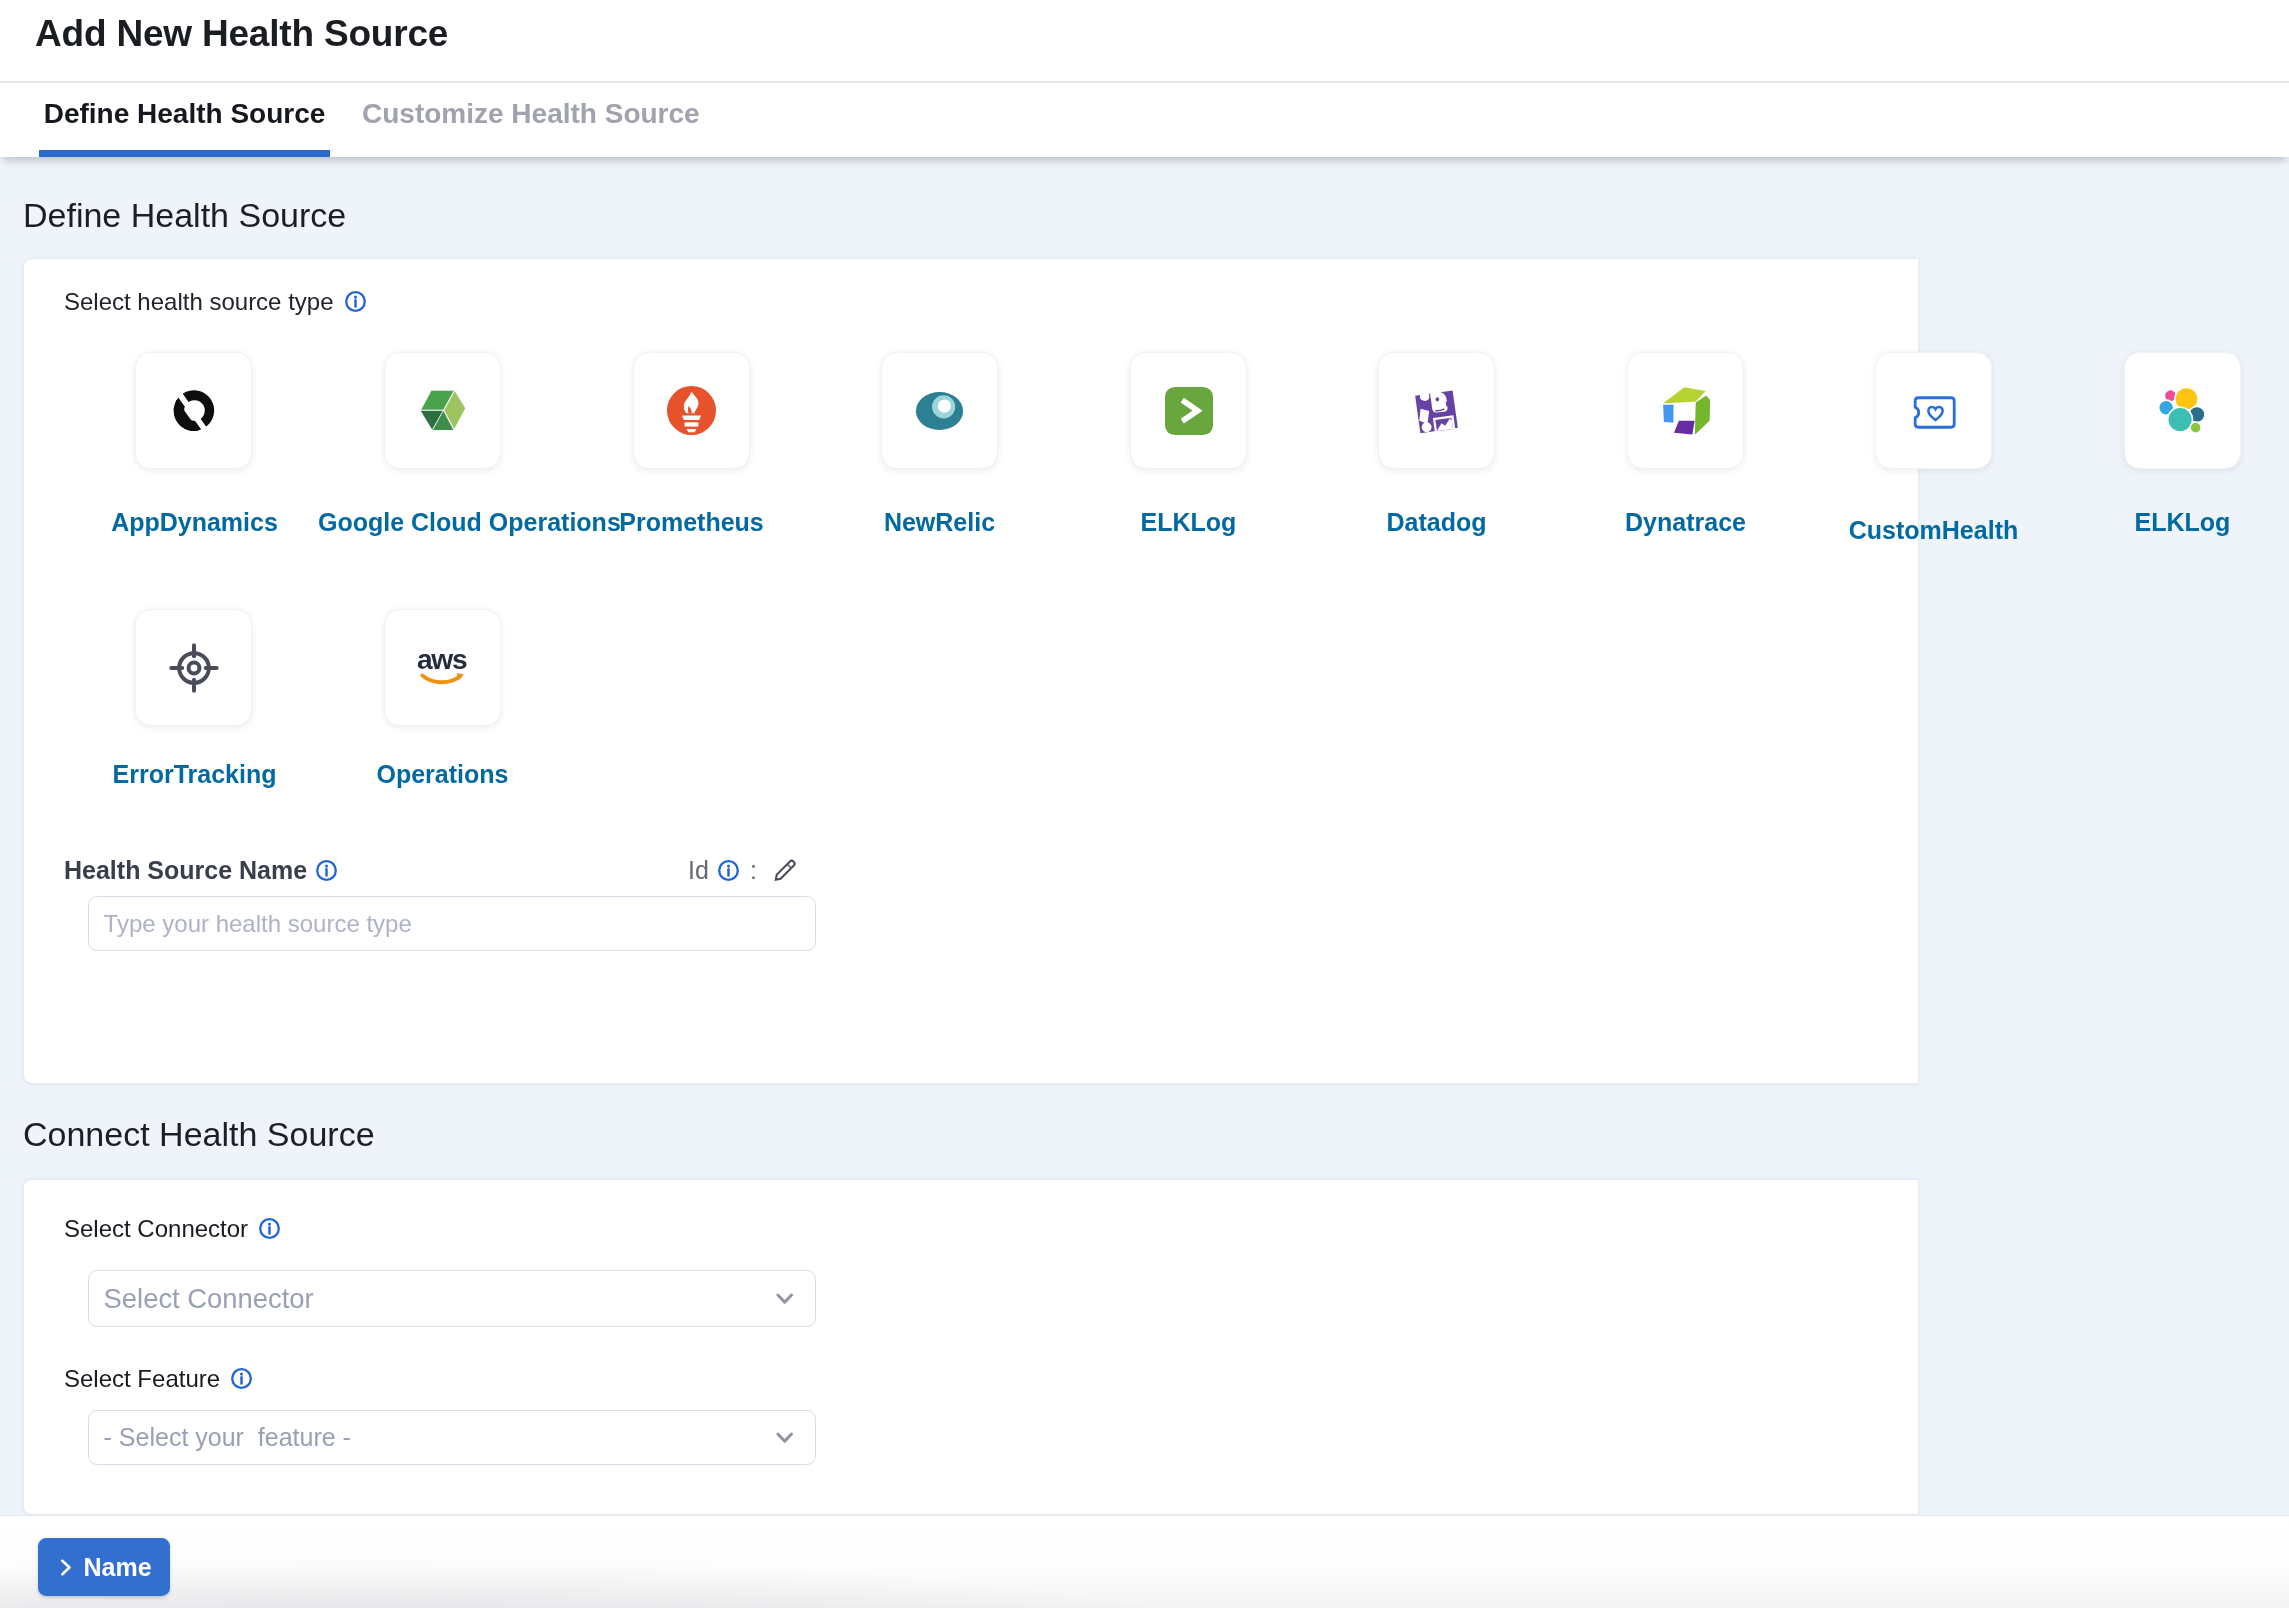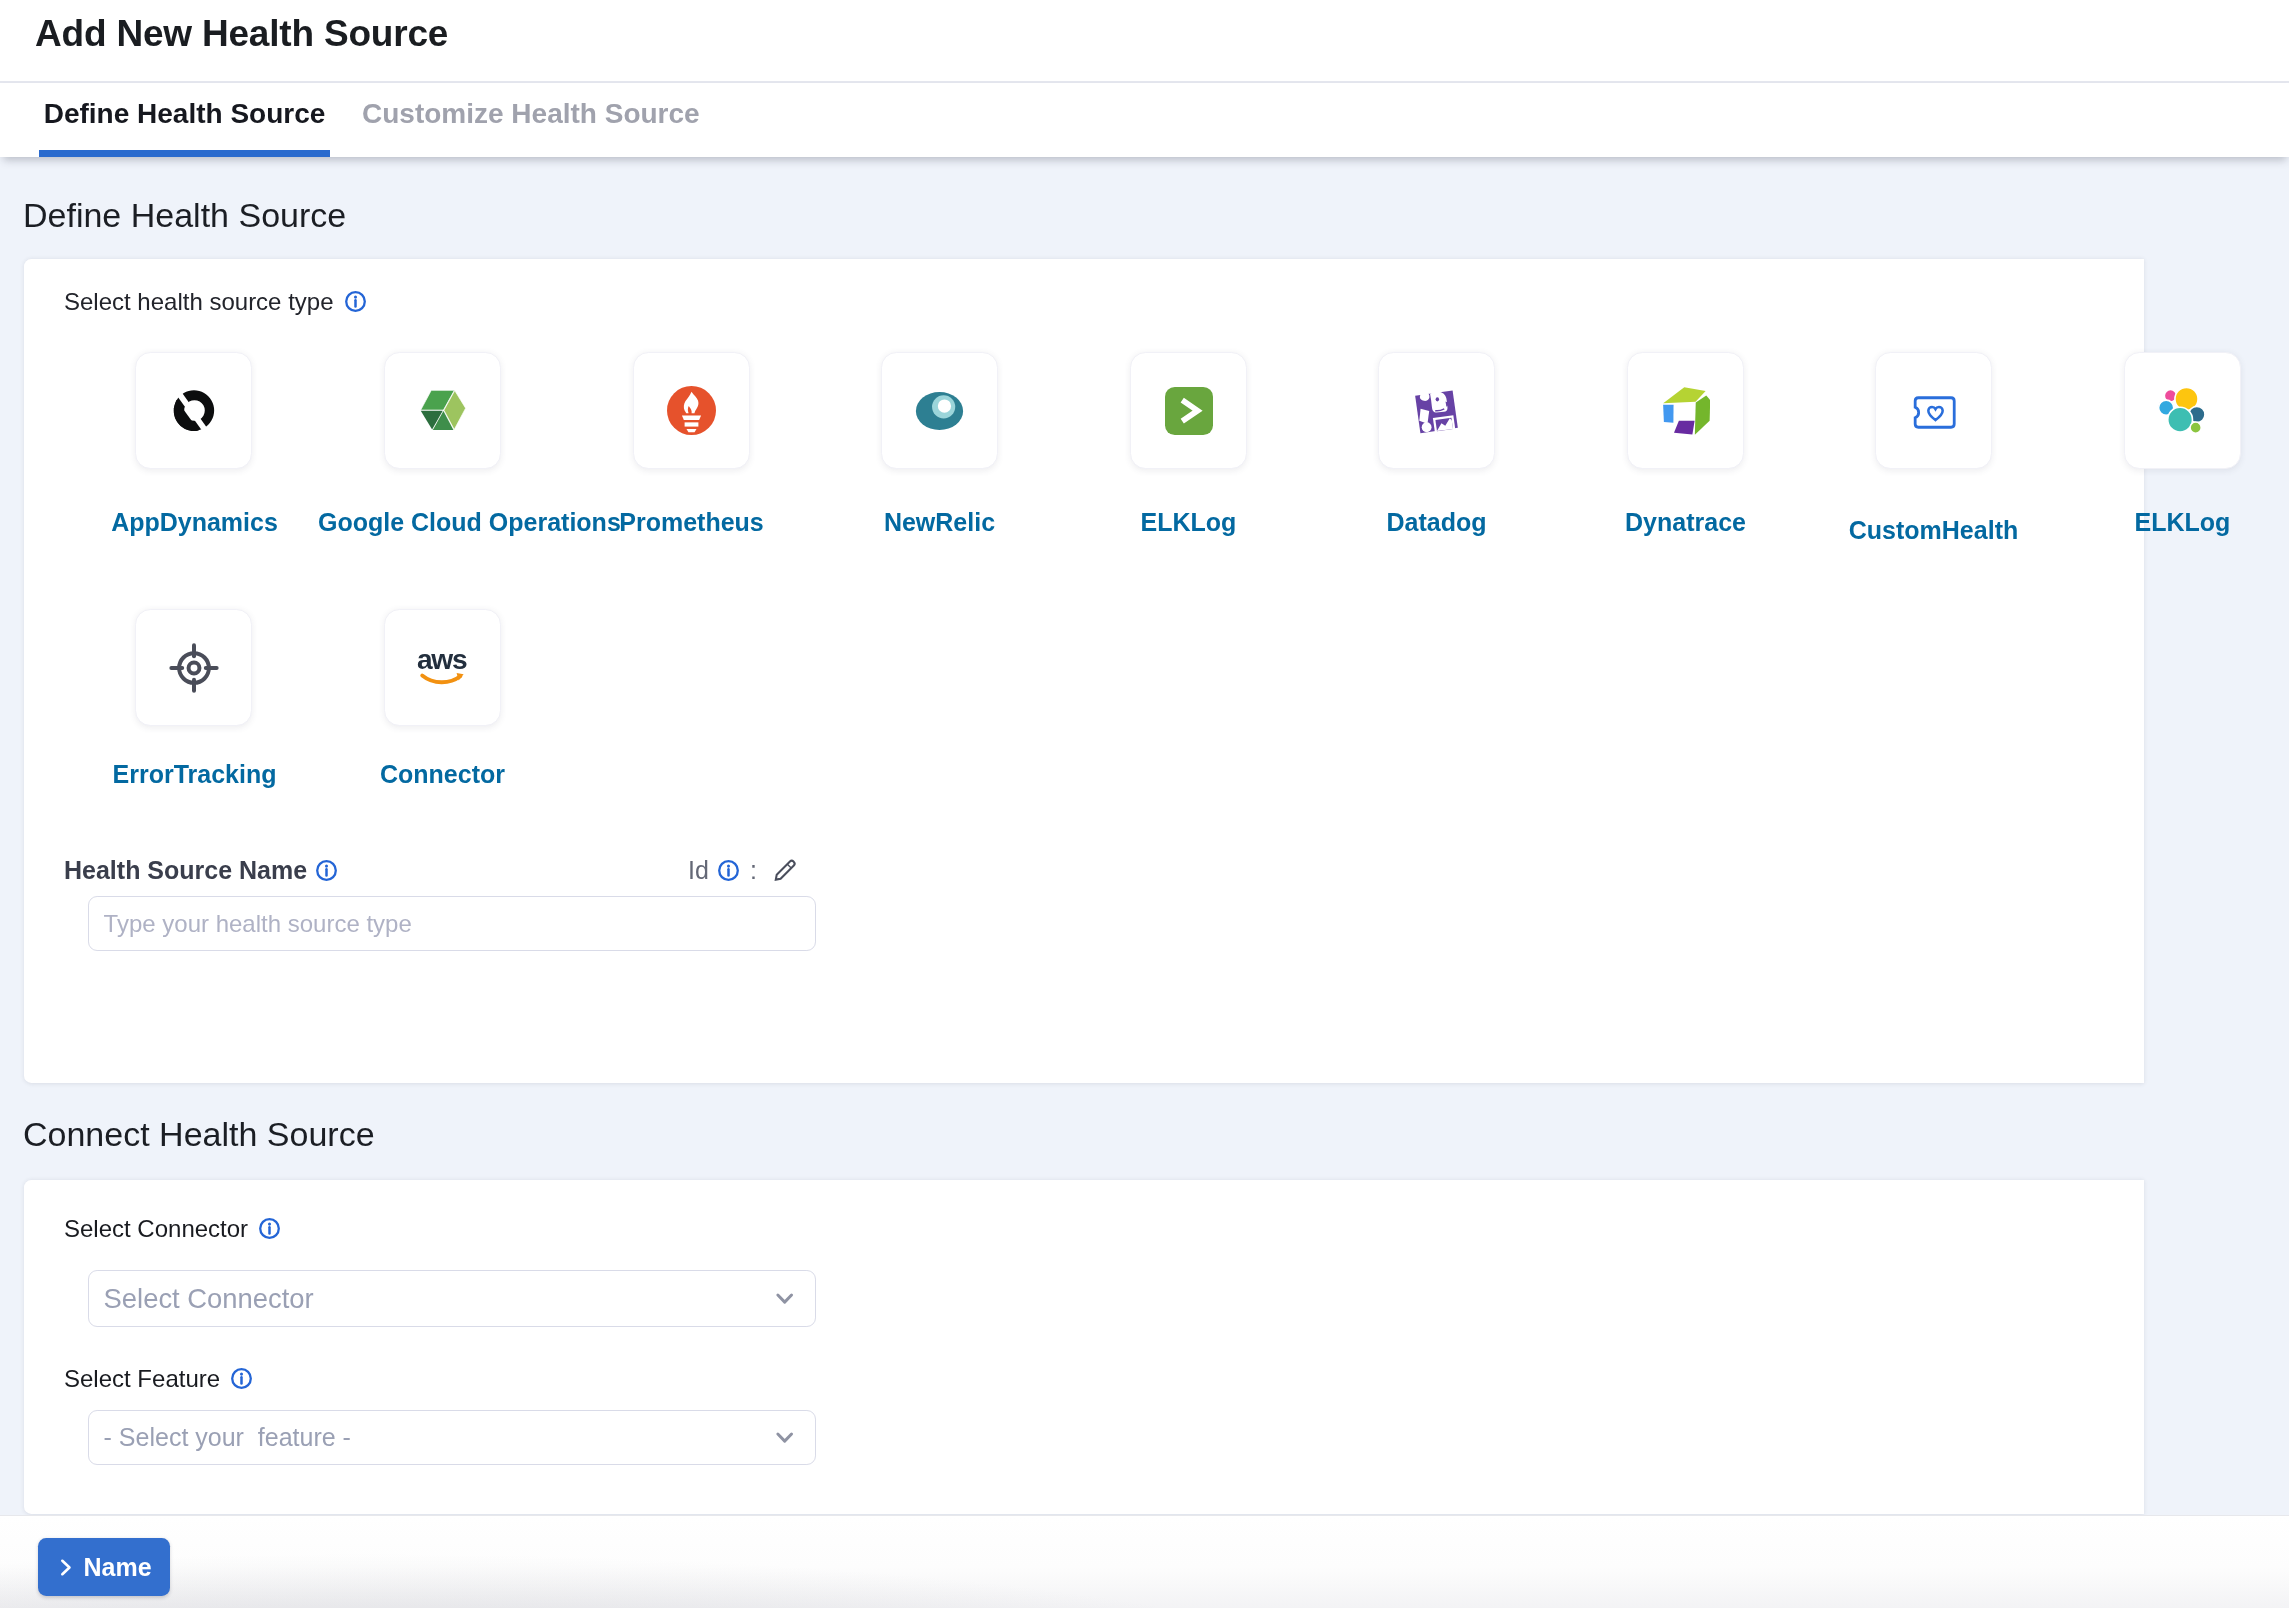--- a/index.html
+++ b/index.html
@@ -18,21 +18,21 @@
   #tab2 { padding-bottom:12.8px; }
   #tab1 { left:39px; width:291px; justify-content:center; font-weight:bold; color:#16181f;
           border-bottom:7.3px solid #2a6ace; }
   #tab2 { left:362px; font-weight:bold; color:#a0a2ad; }
 
   
   #main { position:absolute; left:0; top:157px; width:2290px; height:1358px; background:#eff3fa; }
 
   h2.sec { position:absolute; left:23px; font-size:34px; line-height:40px; font-weight:400; color:#1b1e24; }
 
-  .card { position:absolute; left:24px; width:2120px; background:#fff;
+  .card { position:absolute; left:24px; width:1894px; background:#fff;
           border-radius:7.3px 0 0 7.3px;
           box-shadow:0 0.9px 4.6px rgba(40,41,61,0.10); }
   #card1 { top:102px; height:824px; }
   #card2 { top:1023px; height:334px; }
 
   .lbl { position:absolute; font-size:24px; line-height:29px; color:#22242b; font-weight:400;
          display:flex; align-items:center; gap:10px; white-space:nowrap; }
   .blbl { position:absolute; font-size:25px; line-height:29px; color:#3a3e4c; font-weight:bold;
           display:flex; align-items:center; gap:8.2px; white-space:nowrap; }
   .iico { width:23px; height:23px; flex:0 0 auto; }
@@ -186,21 +186,21 @@
     </div>
     <div class="tile" style="left:360px; top:350px;">
       <svg width="53" height="46" viewBox="0 0 64 55">
         <text x="31" y="29" font-size="34" font-weight="bold" fill="#232f3e" text-anchor="middle" letter-spacing="-1.5" font-family="Liberation Sans, sans-serif">aws</text>
         <path d="M7.5 36.5 C 21 47.5 41 47 53.5 37.5" stroke="#f29111" stroke-width="4.6" fill="none" stroke-linecap="round"></path>
         <path d="M49 33.5 L57.5 35 L51.5 42.5 Z" fill="#f29111"></path>
       </svg>
     </div>
 
     <div class="tlab" style="left:46px;  top:500px;">ErrorTracking</div>
-    <div class="tlab" style="left:294px; top:500px;">Connector</div>
+    <div class="tlab" style="left:294px; top:500px;">Operations</div>
 
     <div class="blbl" style="left:40px; top:597px;">Health Source Name <svg class="iico" viewBox="0 0 24 24">
           <circle cx="12" cy="12" r="9.7" fill="none" stroke="#2465d6" stroke-width="2.4"></circle>
           <circle cx="12" cy="7.4" r="1.6" fill="#2465d6"></circle>
           <path d="M12 10.6 V 17.2" stroke="#2465d6" stroke-width="2.6" stroke-linecap="round"></path>
         </svg></div>
 
     <div class="lbl" style="left:664px; top:597px; color:#646876; gap:8.2px; font-size:25px;">Id <svg class="iico" viewBox="0 0 24 24">
           <circle cx="12" cy="12" r="9.7" fill="none" stroke="#2465d6" stroke-width="2.4"></circle>
           <circle cx="12" cy="7.4" r="1.6" fill="#2465d6"></circle>

